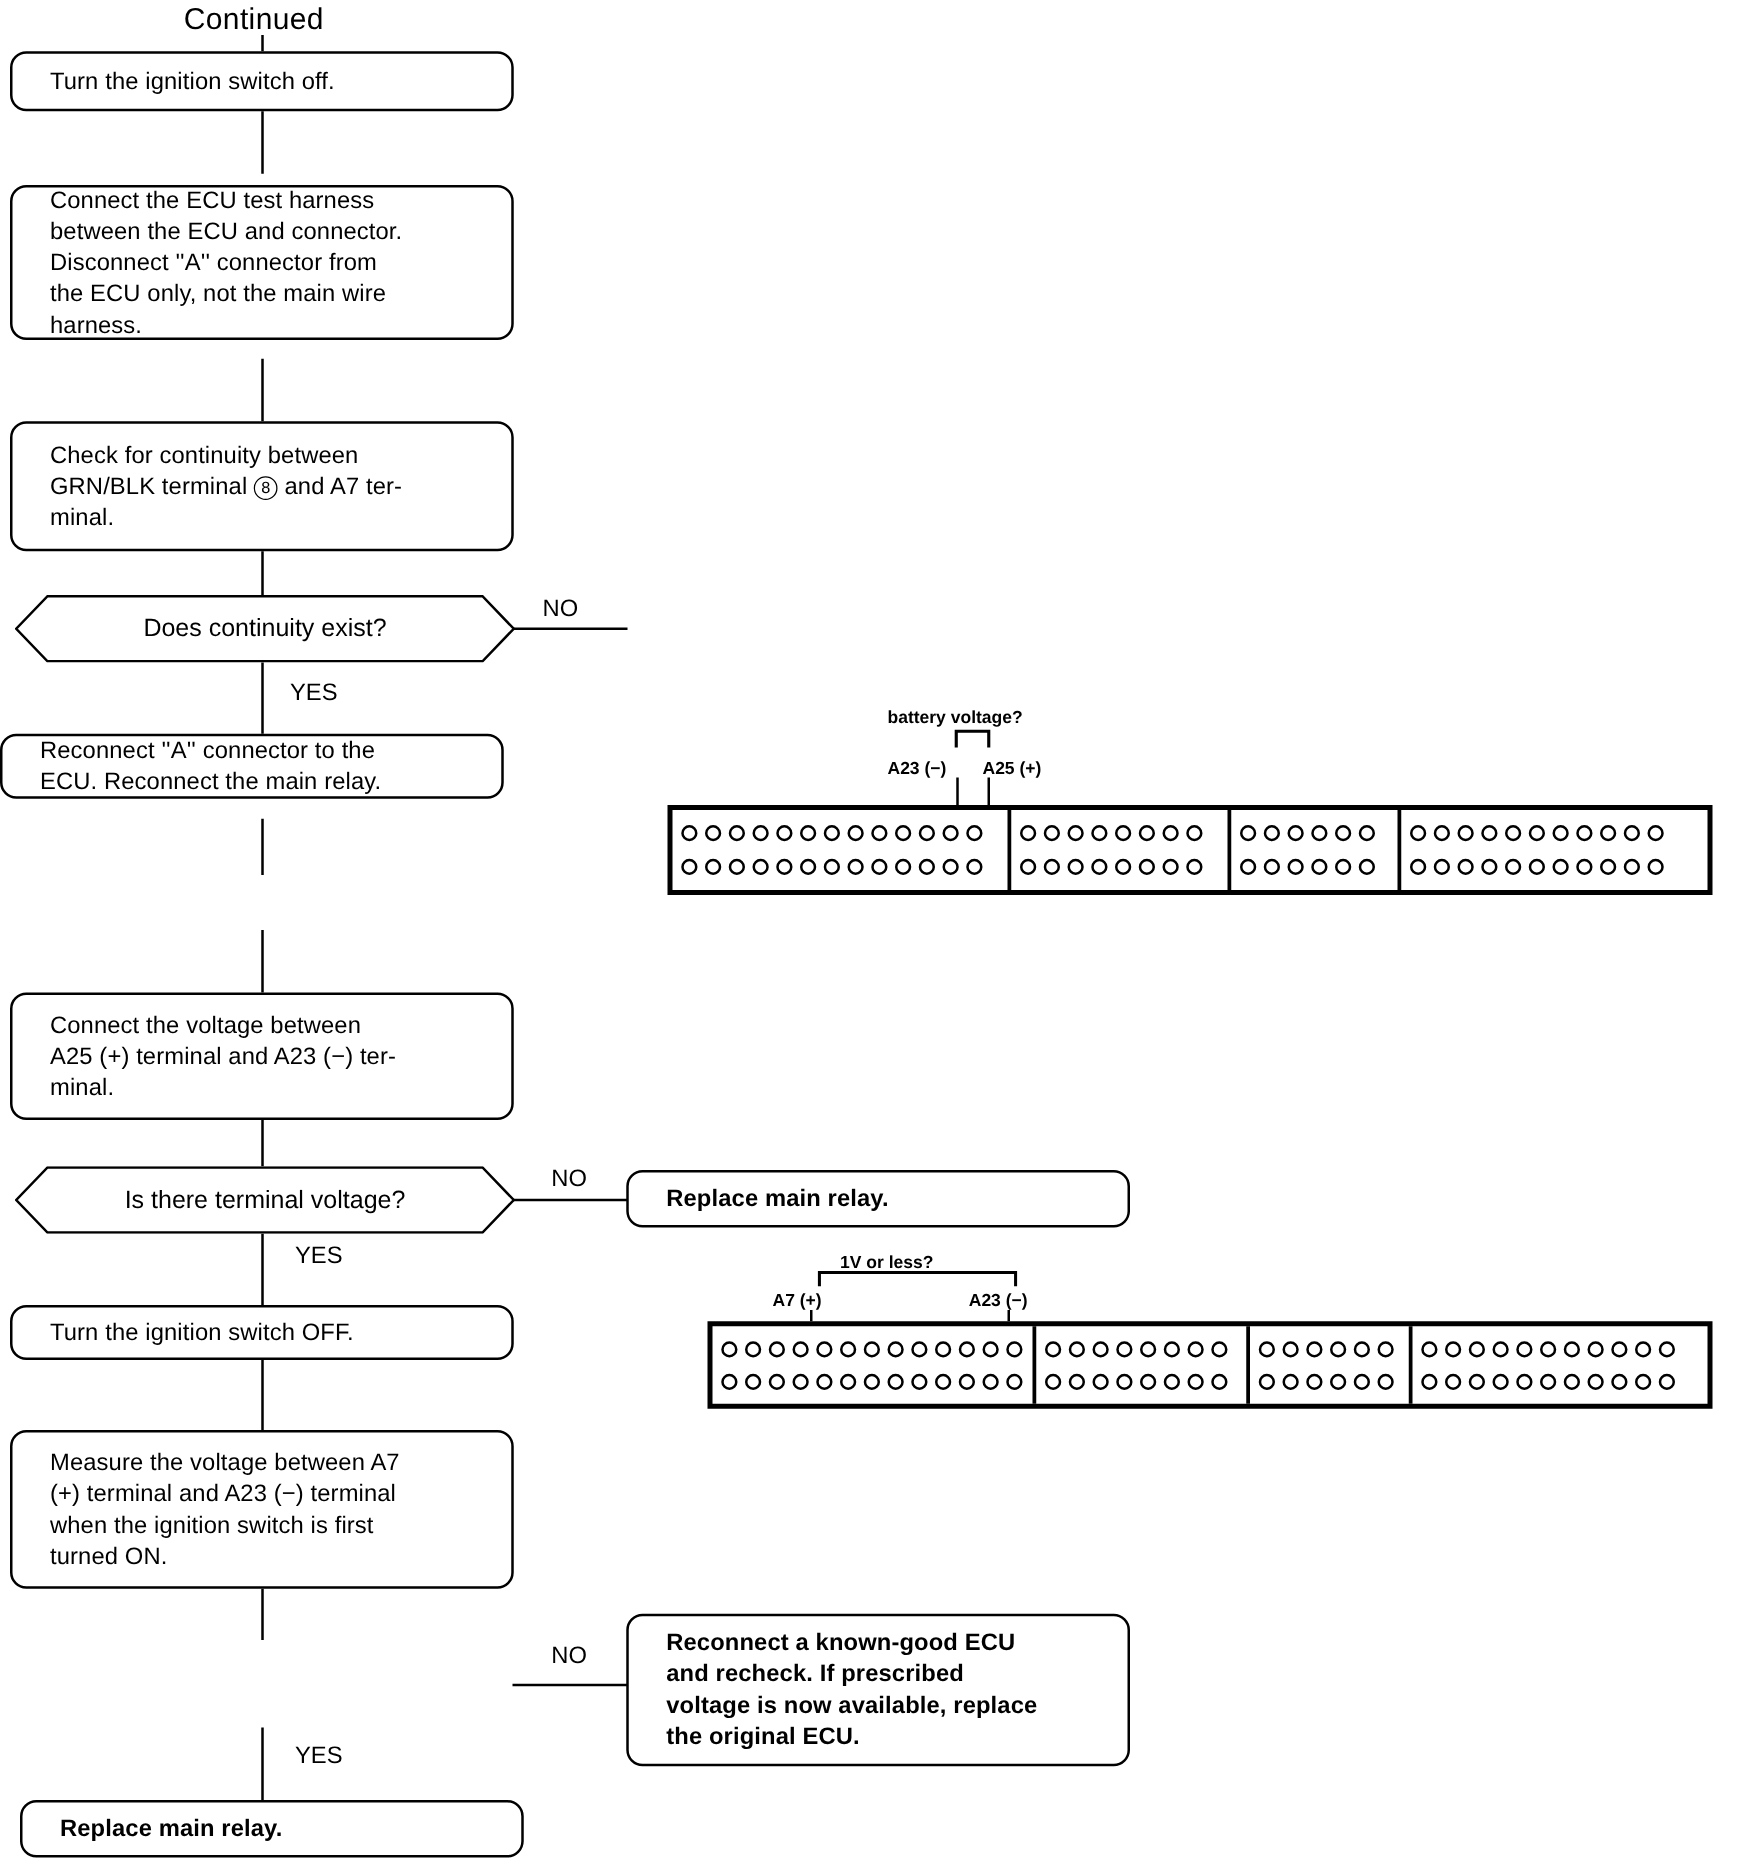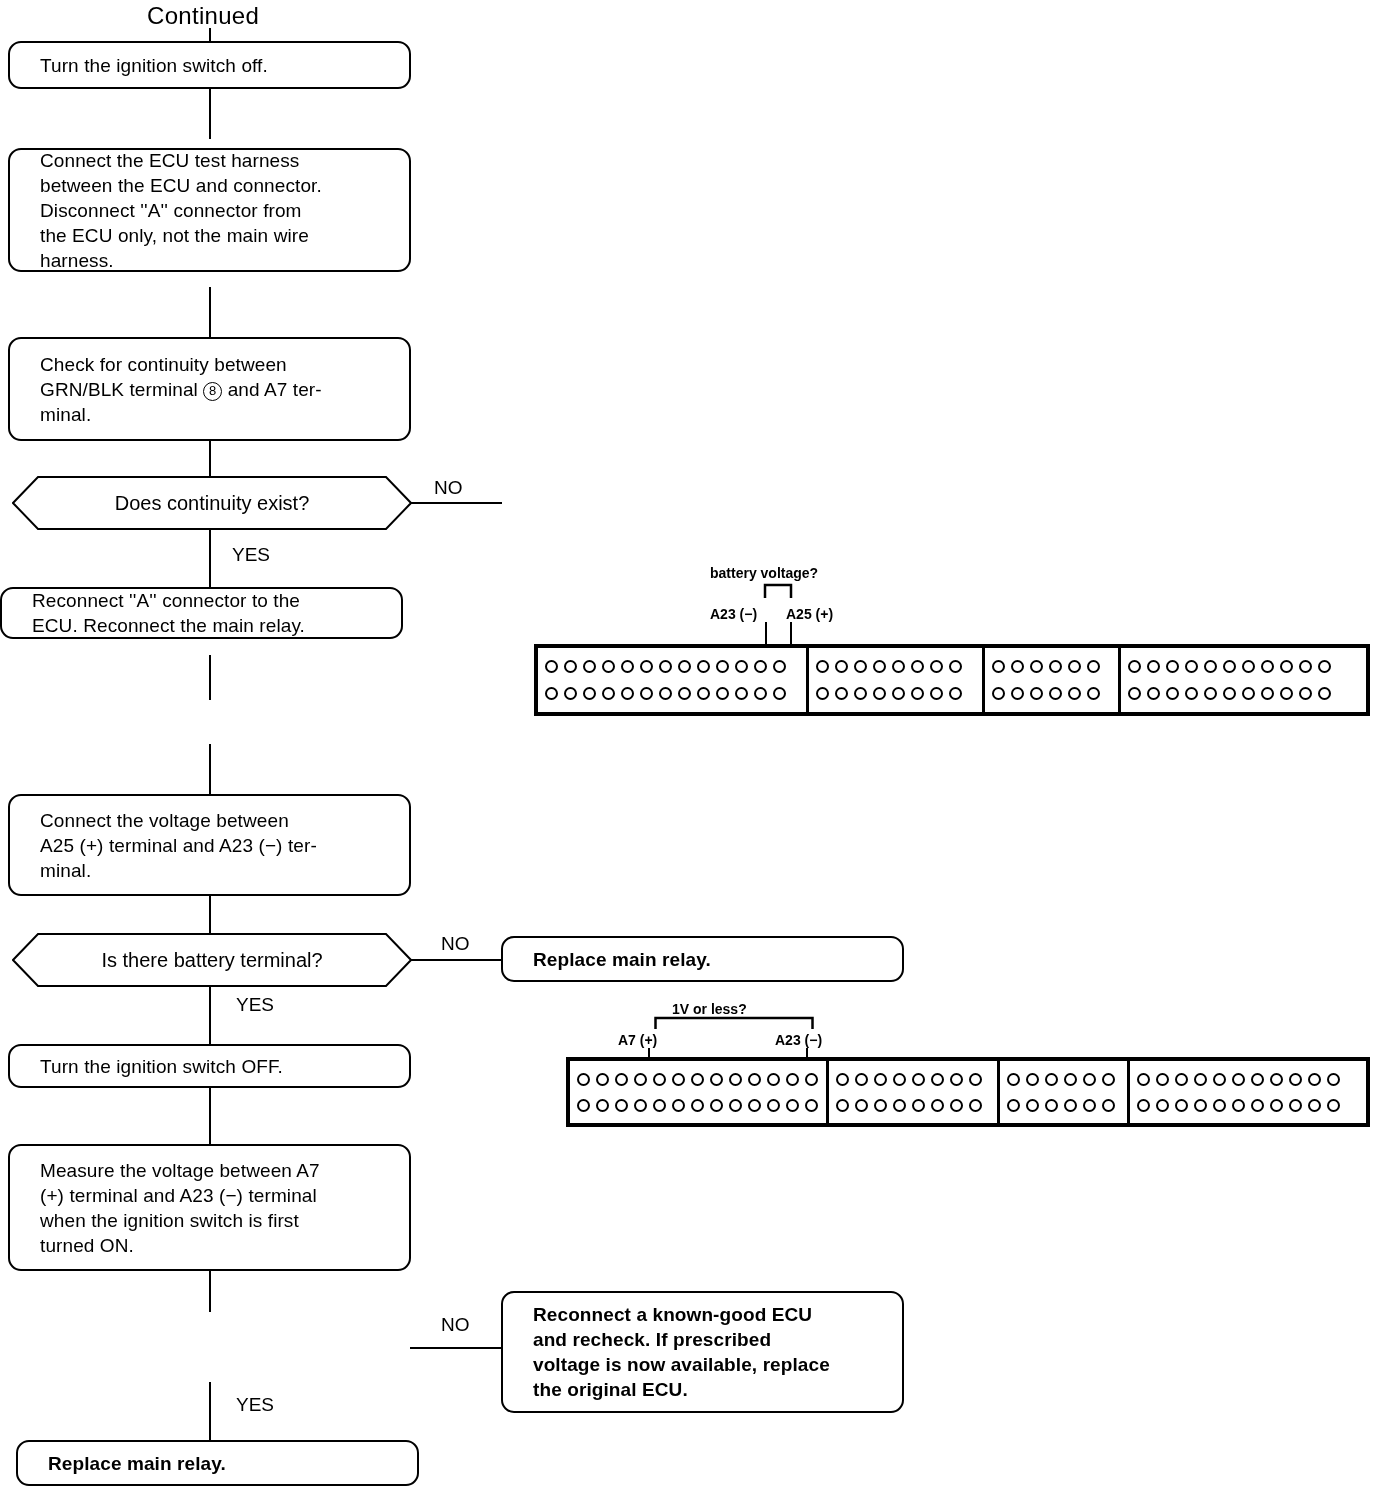--- a/index.html
+++ b/index.html
@@ -210,21 +210,21 @@
 A25 (+) terminal and A23 (−) ter-
 minal.</span>
   </div>
 
   <div class="vline" style="left:209px; top:896px; height:37px;"></div>
 
   <div class="decision" style="left:12px; top:933px; width:400px; height:54px;">
     <svg width="400" height="54" viewBox="0 0 400 54">
       <polygon points="26,1 374,1 399,27 374,53 26,53 1,27" fill="#fff" stroke="#000" stroke-width="2"></polygon>
     </svg>
-    <div class="dtxt">Is there battery terminal?</div>
+    <div class="dtxt">Is there terminal voltage?</div>
   </div>
 
   <div class="hline" style="left:410px; top:959px; width:92px;"></div>
   <div class="label" style="left:441px; top:934px;">NO</div>
 
   <div class="node proc bold" style="left:501px; top:936px; width:403px; height:46px;">
     <span class="txt">Replace main relay.</span>
   </div>
 
   <div class="vline" style="left:209px; top:987px; height:57px;"></div>

